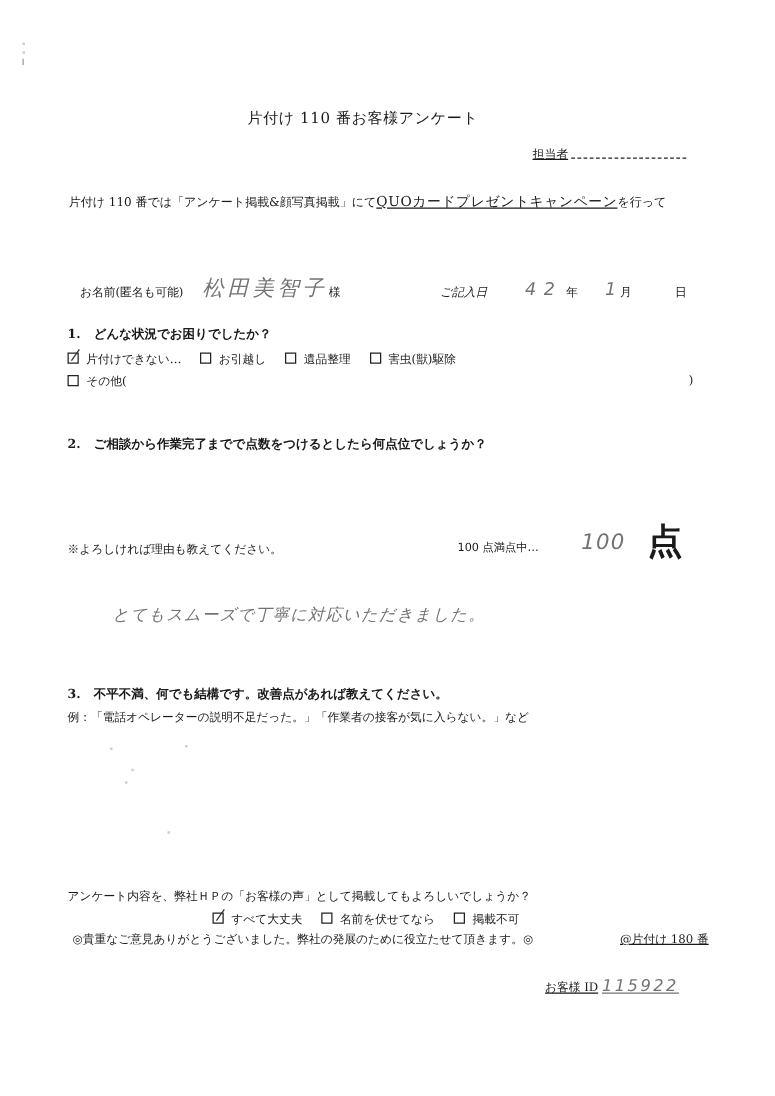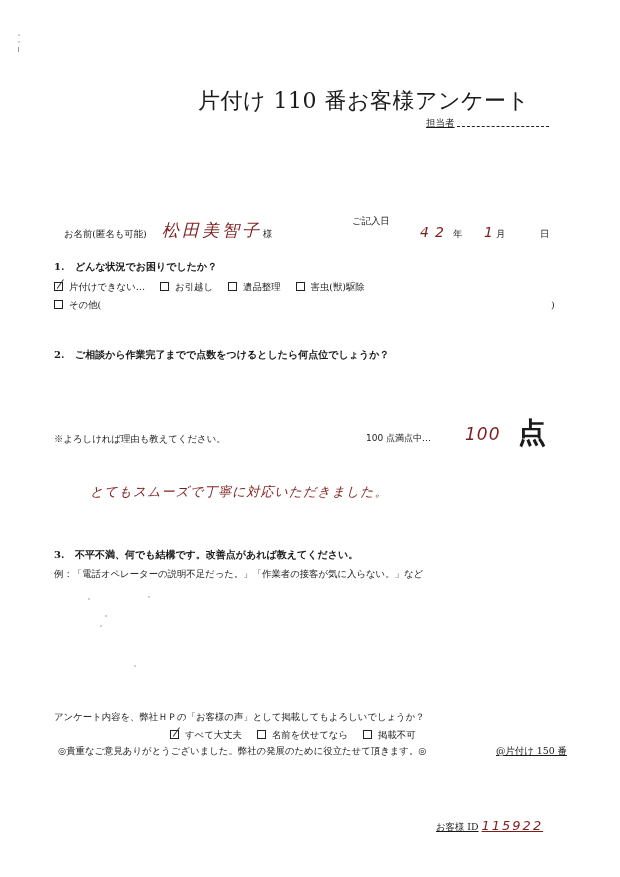--- a/index.html
+++ b/index.html
@@ -2,28 +2,28 @@
 <html><head>
 <meta charset="utf-8">
 <style>
   html, body { margin: 0; padding: 0; background: #ffffff; }
   body {
     width: 620px; height: 877px; position: relative; overflow: hidden;
     font-family: "DejaVu Serif", "Liberation Serif", serif;
     color: #1a1a1a;
   }
   .abs { position: absolute; white-space: nowrap; }
-  .title { left: 198px; top: 86px; font-size: 22px; letter-spacing: 0.5px; }
+  .title { left: 198px; top: 86px; font-size: 12px; letter-spacing: 0.5px; }
   .staff { left: 426px; top: 117px; font-size: 9.5px; }
   .staff-label { text-decoration: underline; }
   .staff-line { display: inline-block; width: 92px; border-bottom: 1px dashed #222; vertical-align: -1px; margin-left: 2px; }
   .intro { left: 55px; top: 152px; font-size: 9.6px; line-height: 19.5px; }
   .intro .quo { text-decoration: underline; font-size: 11px; letter-spacing: 0.5px; }
   .small { font-size: 9.4px; }
-  .hand { font-family: "DejaVu Sans", sans-serif; color: #7f1d1d; font-style: italic; font-weight: 300; }
+  .hand { font-family: "DejaVu Sans", sans-serif; color: #737373; font-style: italic; font-weight: 300; }
   .q { font-weight: bold; font-size: 10px; }
   .box { display: inline-block; width: 7px; height: 7px; border: 1px solid #222; vertical-align: -1px; margin-right: 6px; position: relative; }
   .box.checked::after { content: ""; position: absolute; left: 3px; top: -5px; width: 2px; height: 11px; border-right: 1px solid #333; transform: rotate(35deg); }
   .opt { margin-right: 12px; }
   .big { font-size: 28px; font-weight: bold; font-family: "DejaVu Sans", sans-serif; }
   .noise { position: absolute; background: #cfcfcf; width: 2px; height: 2px; }
   .bottom-link { text-decoration: underline; }
 </style>
 </head>
 <body>
@@ -37,27 +37,30 @@
 <div class="noise" style="left:148px;top:596px;"></div>
 <div class="noise" style="left:134px;top:665px;"></div>
 
 <div class="abs title">片付け 110 番お客様アンケート</div>
 
 <div class="abs staff">
   <span class="staff-label">担当者</span><span class="staff-line"></span>
 </div>
 
 <div class="abs intro">
+  <div>
+    <span>片付け 110 番では「アンケート掲載&amp;顔写真掲載」にて</span><span class="quo">QUOカードプレゼントキャンペーン</span><span>を行って</span>
+  </div>
 </div>
 
 <div class="abs small" style="left:64px; top:228px;">お名前(匿名も可能)</div>
 <div class="abs hand" style="left:162px; top:219px; font-size:17px; letter-spacing:3px;">松田美智子</div>
 <div class="abs small" style="left:263px; top:228px;">様</div>
 
-<div class="abs small" style="left:352px; top:215px;">ご記入日</div>
+<div class="abs small" style="left:352px; top:228px;font-style:italic;">ご記入日</div>
 <div class="abs hand" style="left:420px; top:224px; font-size:14px; letter-spacing:6px;">42</div>
 <div class="abs small" style="left:453px; top:228px;">年</div>
 <div class="abs hand" style="left:484px; top:224px; font-size:14px;">1</div>
 <div class="abs small" style="left:496px; top:228px;">月</div>
 <div class="abs small" style="left:540px; top:228px;">日</div>
 
 <div class="abs q" style="left:54px; top:260px;">
   <span>1.</span>&nbsp;&nbsp;&nbsp;<span>どんな状況でお困りでしたか？</span>
 </div>
 <div class="abs small" style="left:54px; top:281px;">
@@ -88,18 +91,18 @@
 <div class="abs" style="left:54px; top:590px; width:520px; height:105px;"></div>
 
 <div class="abs small" style="left:54px; top:711px;">アンケート内容を、弊社ＨＰの「お客様の声」として掲載してもよろしいでしょうか？</div>
 <div class="abs small" style="left:170px; top:729px;">
   <span class="opt"><span class="box checked"></span><span>すべて大丈夫</span></span>
   <span class="opt"><span class="box"></span><span>名前を伏せてなら</span></span>
   <span class="opt"><span class="box"></span><span>掲載不可</span></span>
 </div>
 
 <div class="abs small" style="left:58px; top:745px;">◎貴重なご意見ありがとうございました。弊社の発展のために役立たせて頂きます。◎</div>
-<div class="abs small bottom-link" style="left:496px; top:745px;">@片付け 150 番</div>
+<div class="abs small bottom-link" style="left:496px; top:745px;">@片付け 180 番</div>
 
-<div class="abs small" style="left:436px; top:782px;margin-top:36px;">
+<div class="abs small" style="left:436px; top:782px;">
   <span class="bottom-link">お客様 ID</span>
   <span class="hand" style="font-size:13px; text-decoration:underline; letter-spacing:2px;">115922</span>
 </div>
 
 </body></html>

